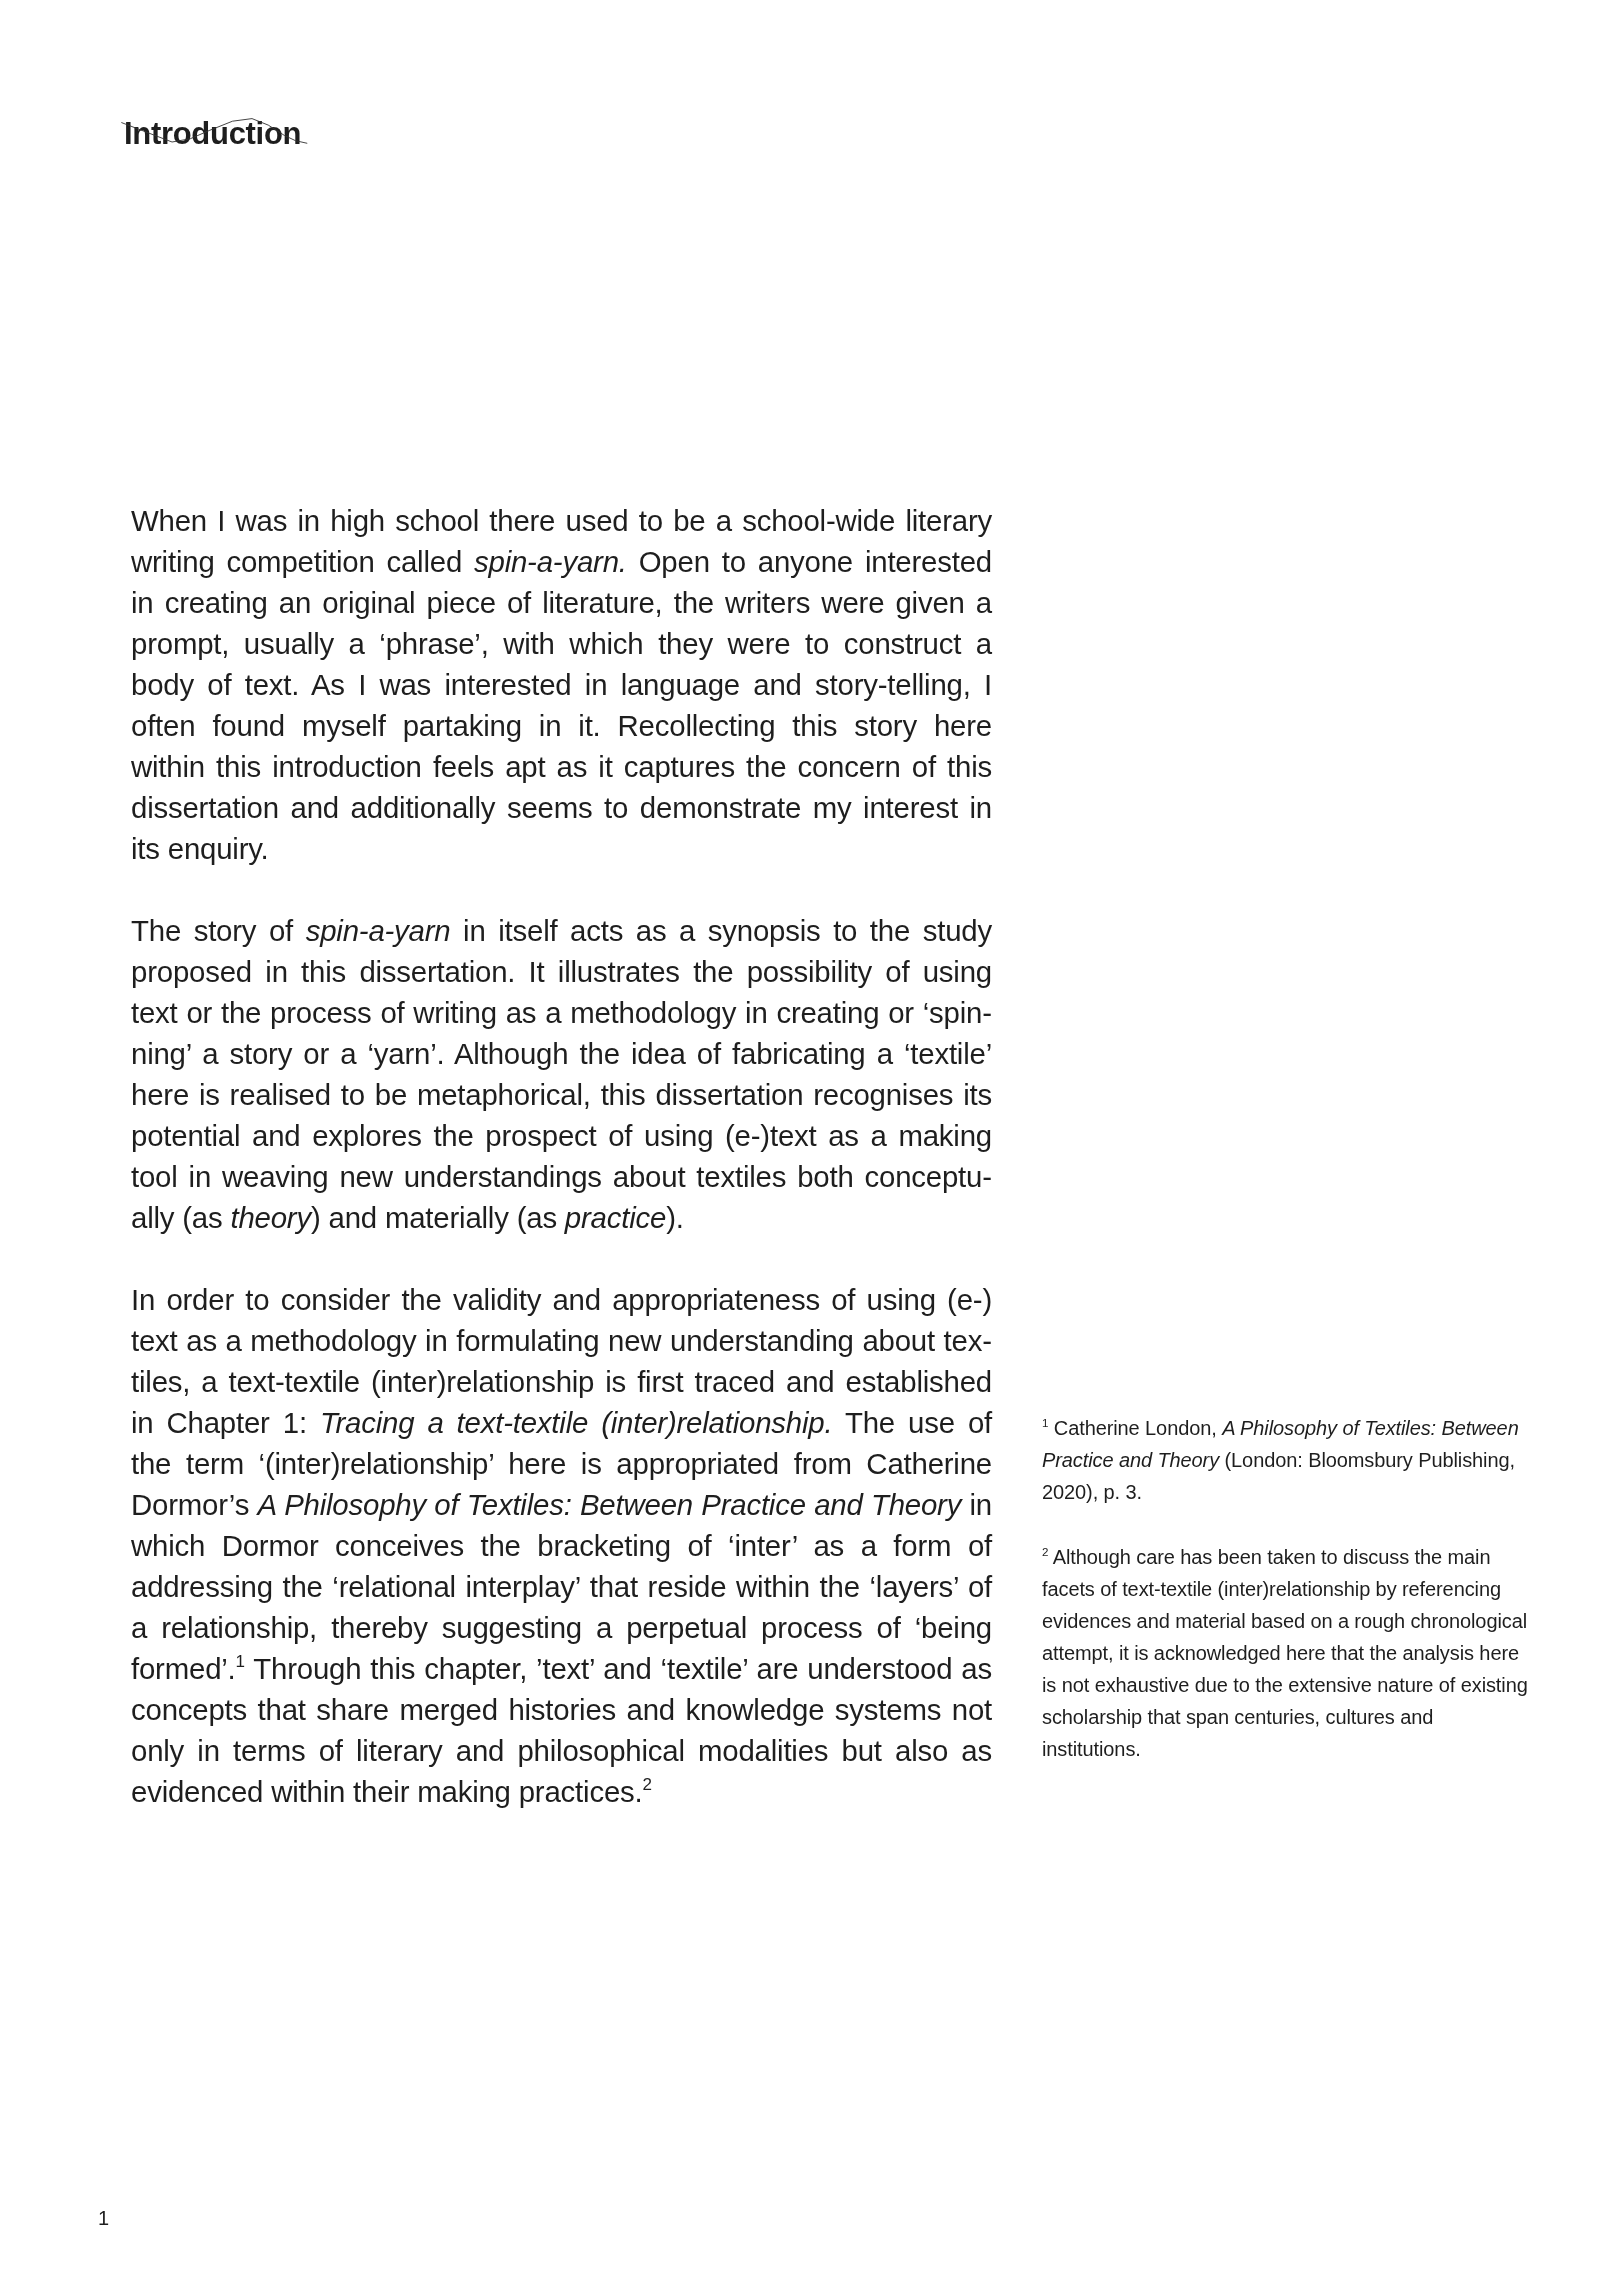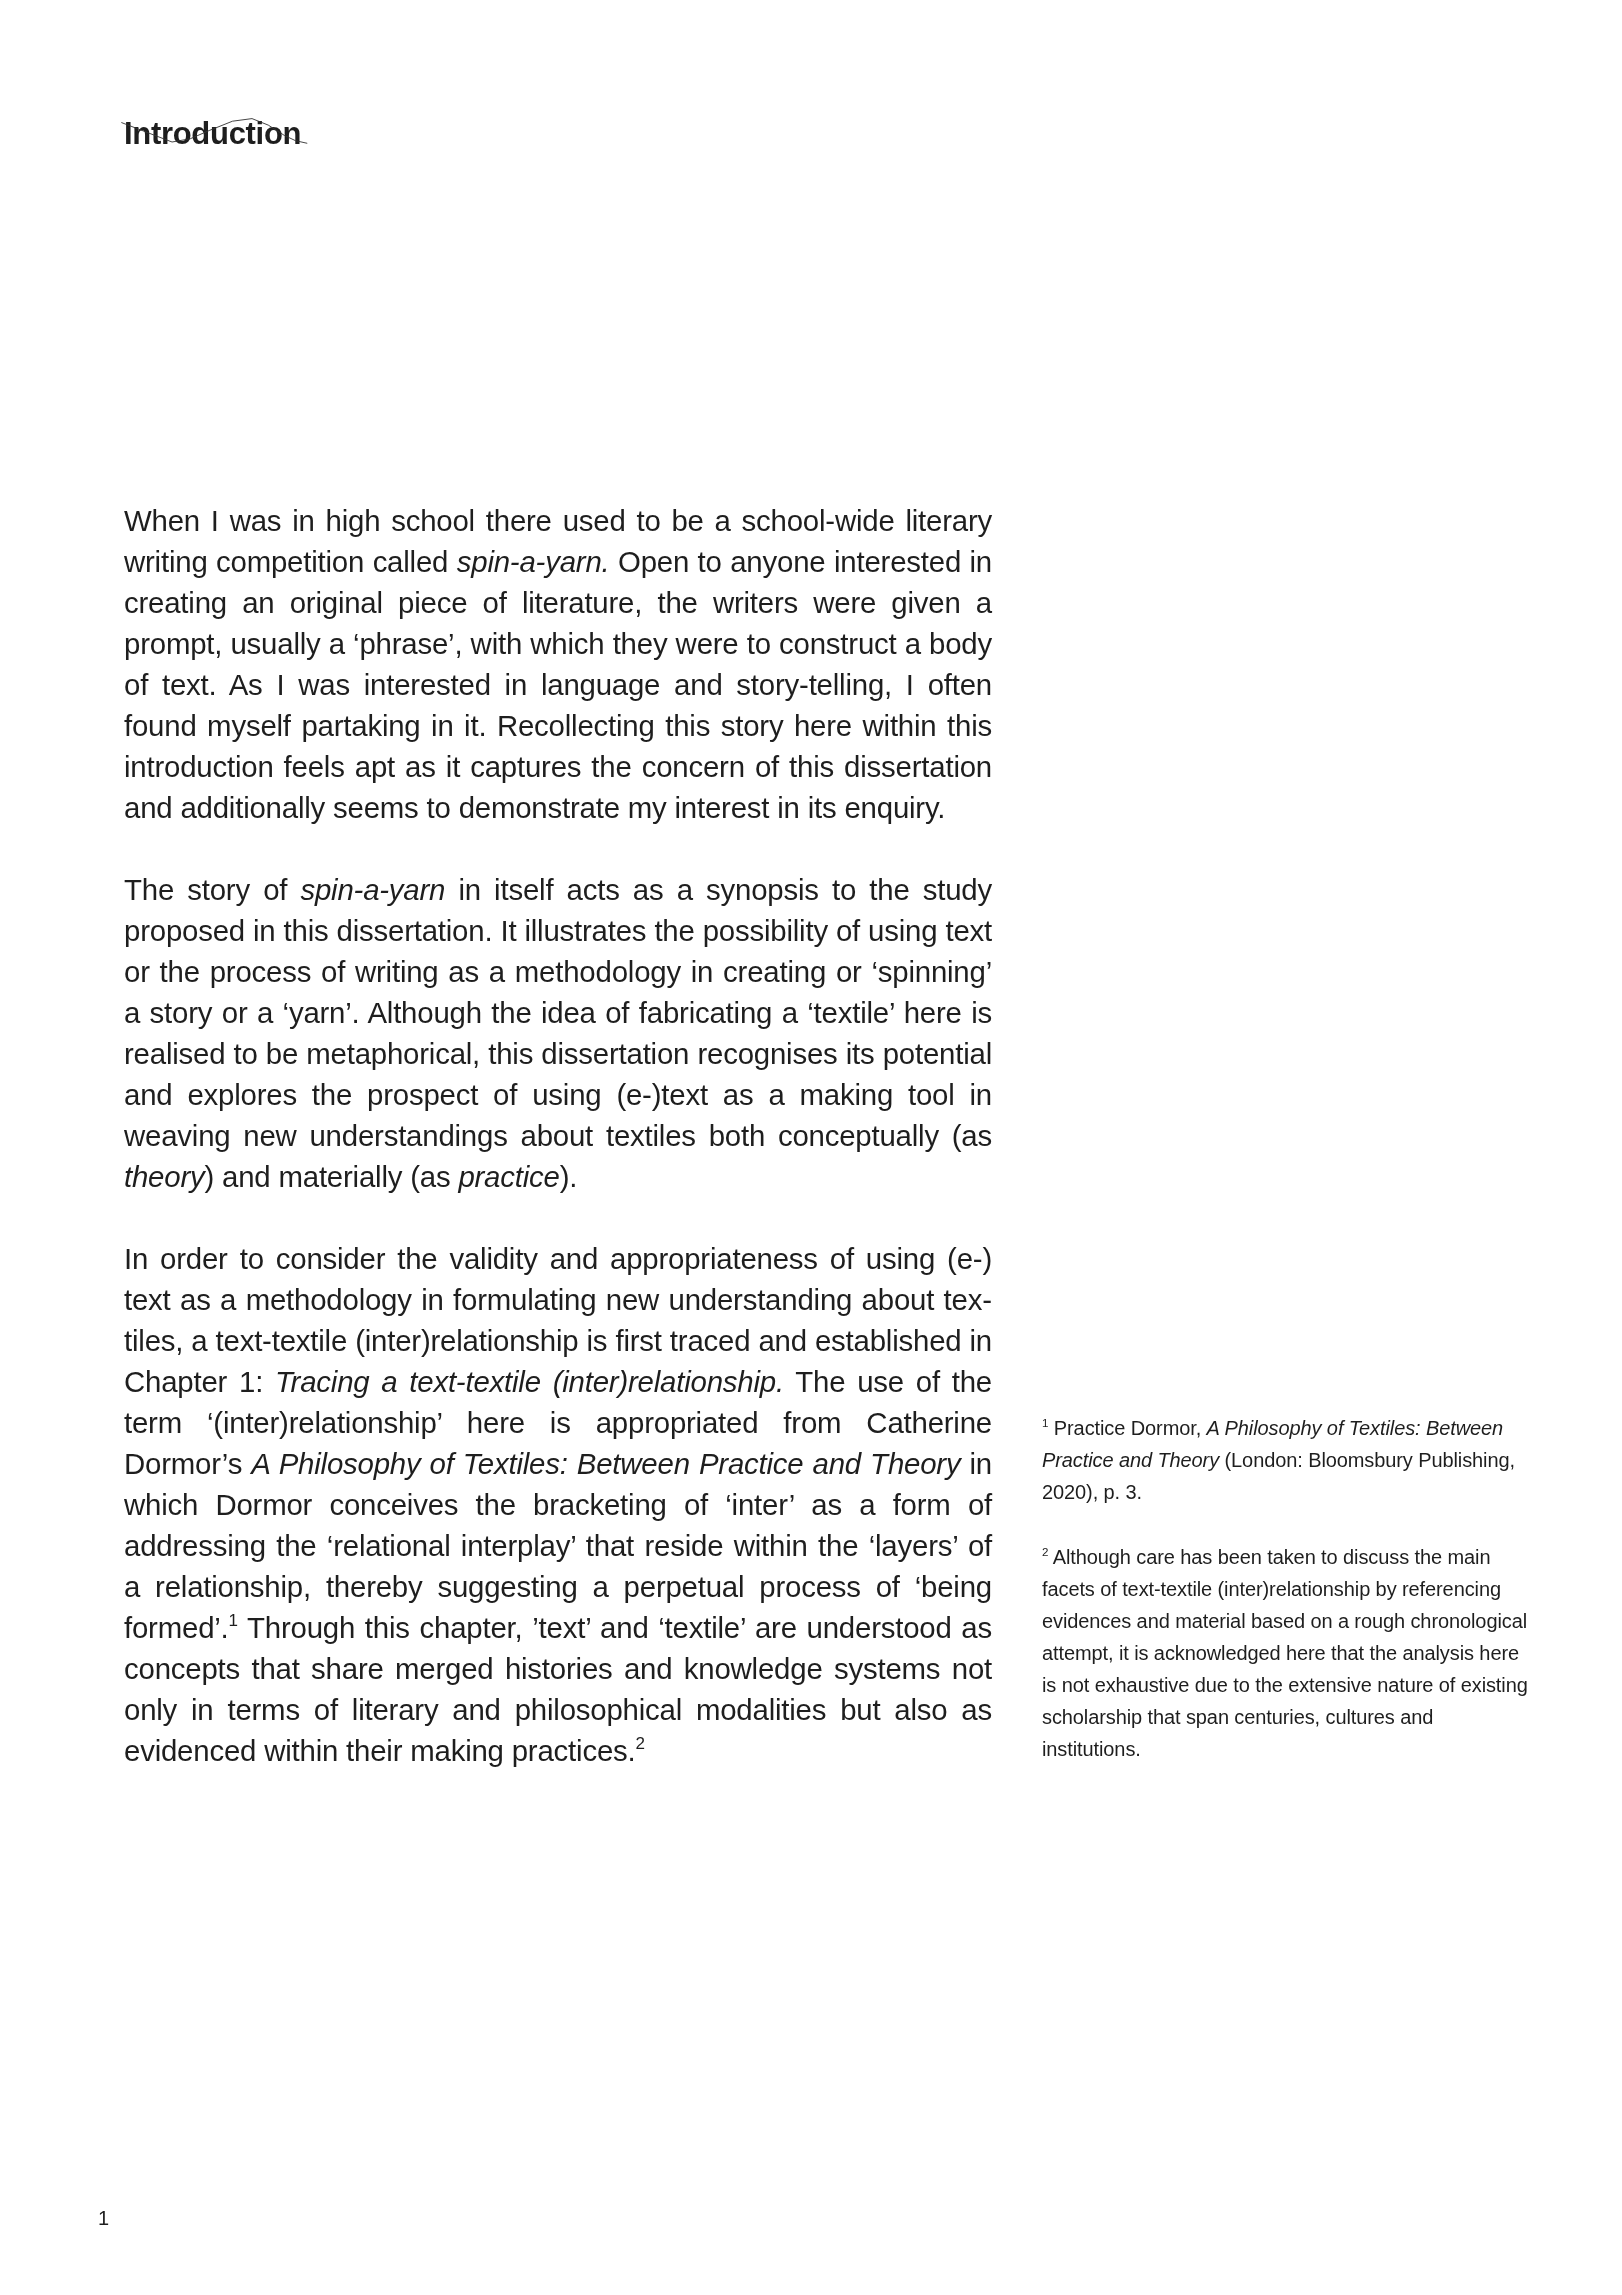--- a/index.html
+++ b/index.html
@@ -3,21 +3,21 @@
 <meta charset="utf-8">
 <style>
   html, body { margin: 0; padding: 0; background: #ffffff; }
   body { width: 1623px; height: 2295px; position: relative; overflow: hidden;
          font-family: "Liberation Sans", sans-serif; color: #1e1e1e; }
   .heading { position: absolute; left: 124px; top: 115px; margin: 0;
              font-size: 31px; font-weight: bold; letter-spacing: -0.3px; line-height: 37px; }
   .thread { position: absolute; left: 118px; top: 116px; width: 190px; height: 39px; pointer-events: none; }
   .main { position: absolute; left: 124px; top: 500px; width: 868px;
           font-size: 29.4px; line-height: 41px; text-align: justify; hyphens: manual; letter-spacing: -0.2px; }
-  .main p { margin: 0 0 41px 0; }
+  .main p { margin: 0 0 41px 7px; }
   .main sup, .note sup { font-size: 0.58em; line-height: 0; vertical-align: 0.7em; }
   .note { position: absolute; left: 1042px; width: 491px;
           font-size: 20px; line-height: 32px; letter-spacing: -0.1px; margin: 0; }
   .note1 { top: 1412px; }
   .note2 { top: 1541px; }
   .pagenum { position: absolute; left: 98px; top: 2205px; font-size: 20px; line-height: 26px; }
   i { font-style: italic; }
 </style>
 </head>
 <body>
@@ -26,17 +26,17 @@
 <svg class="thread" viewBox="0 0 290 60">
   <polyline points="4,10 82,40 110,35 140,22 175,8 205,4 230,14 255,30 272,38 290,42" fill="none" stroke="#333" stroke-width="1.4"></polyline>
 </svg>
 
 <div class="main">
   <p><span>When I was in high school there used to be a school-wide literary writing competition called </span><i>spin-a-yarn.</i><span> Open to anyone interested in creating an original piece of literature, the writers were given a prompt, usually a ‘phrase’, with which they were to construct a body of text. As I was interested in language and story-telling, I often found myself partaking in it. Recollecting this story here within this introduction feels apt as it captures the concern of this dissertation and additionally seems to demonstrate my interest in its enquiry.</span></p>
   <p><span>The story of </span><i>spin-a-yarn</i><span> in itself acts as a synopsis to the study proposed in this dissertation. It illustrates the possibility of using text or the process of writing as a methodology in creating or ‘spin­ning’ a story or a ‘yarn’. Although the idea of fabricating a ‘textile’ here is realised to be metaphorical, this dissertation recognises its potential and explores the prospect of using (e-)text as a making tool in weaving new understandings about textiles both conceptu­ally (as </span><i>theory</i><span>) and materially (as </span><i>practice</i><span>).</span></p>
   <p><span>In order to consider the validity and appropriateness of using (e-)​text as a methodology in formulating new understanding about tex­tiles, a text-textile (inter)relationship is first traced and established in Chapter 1: </span><i>Tracing a text-textile (inter)relationship.</i><span> The use of the term ‘(inter)relationship’ here is appropriated from Catherine Dormor’s </span><i>A Philosophy of Textiles: Between Practice and Theory</i><span> in which Dormor conceives the bracketing of ‘inter’ as a form of addressing the ‘relational interplay’ that reside within the ‘layers’ of a relationship, thereby suggesting a perpetual process of ‘being formed’.</span><sup>1</sup><span> Through this chapter, ’text’ and ‘textile’ are understood as concepts that share merged histories and knowledge systems not only in terms of literary and philosophical modalities but also as evidenced within their making practices.</span><sup>2</sup></p>
 </div>
 
-<p class="note note1"><sup>1</sup><span> Practice Dormor, </span><i>A Philosophy of Textiles: Between Practice and Theory</i><span> (London: Bloomsbury Publishing, 2020), p. 3.</span></p>
+<p class="note note1"><sup>1</sup><span> Catherine London, </span><i>A Philosophy of Textiles: Between Practice and Theory</i><span> (London: Bloomsbury Publishing, 2020), p. 3.</span></p>
 <p class="note note2"><sup>2</sup><span> Although care has been taken to discuss the main facets of text-textile (inter)relationship by referencing evidences and material based on a rough chronological attempt, it is acknowledged here that the analysis here is not exhaustive due to the extensive nature of existing scholarship that span centuries, cultures and institutions.</span></p>
 
 <div class="pagenum">1</div>
 
 
 </body></html>

